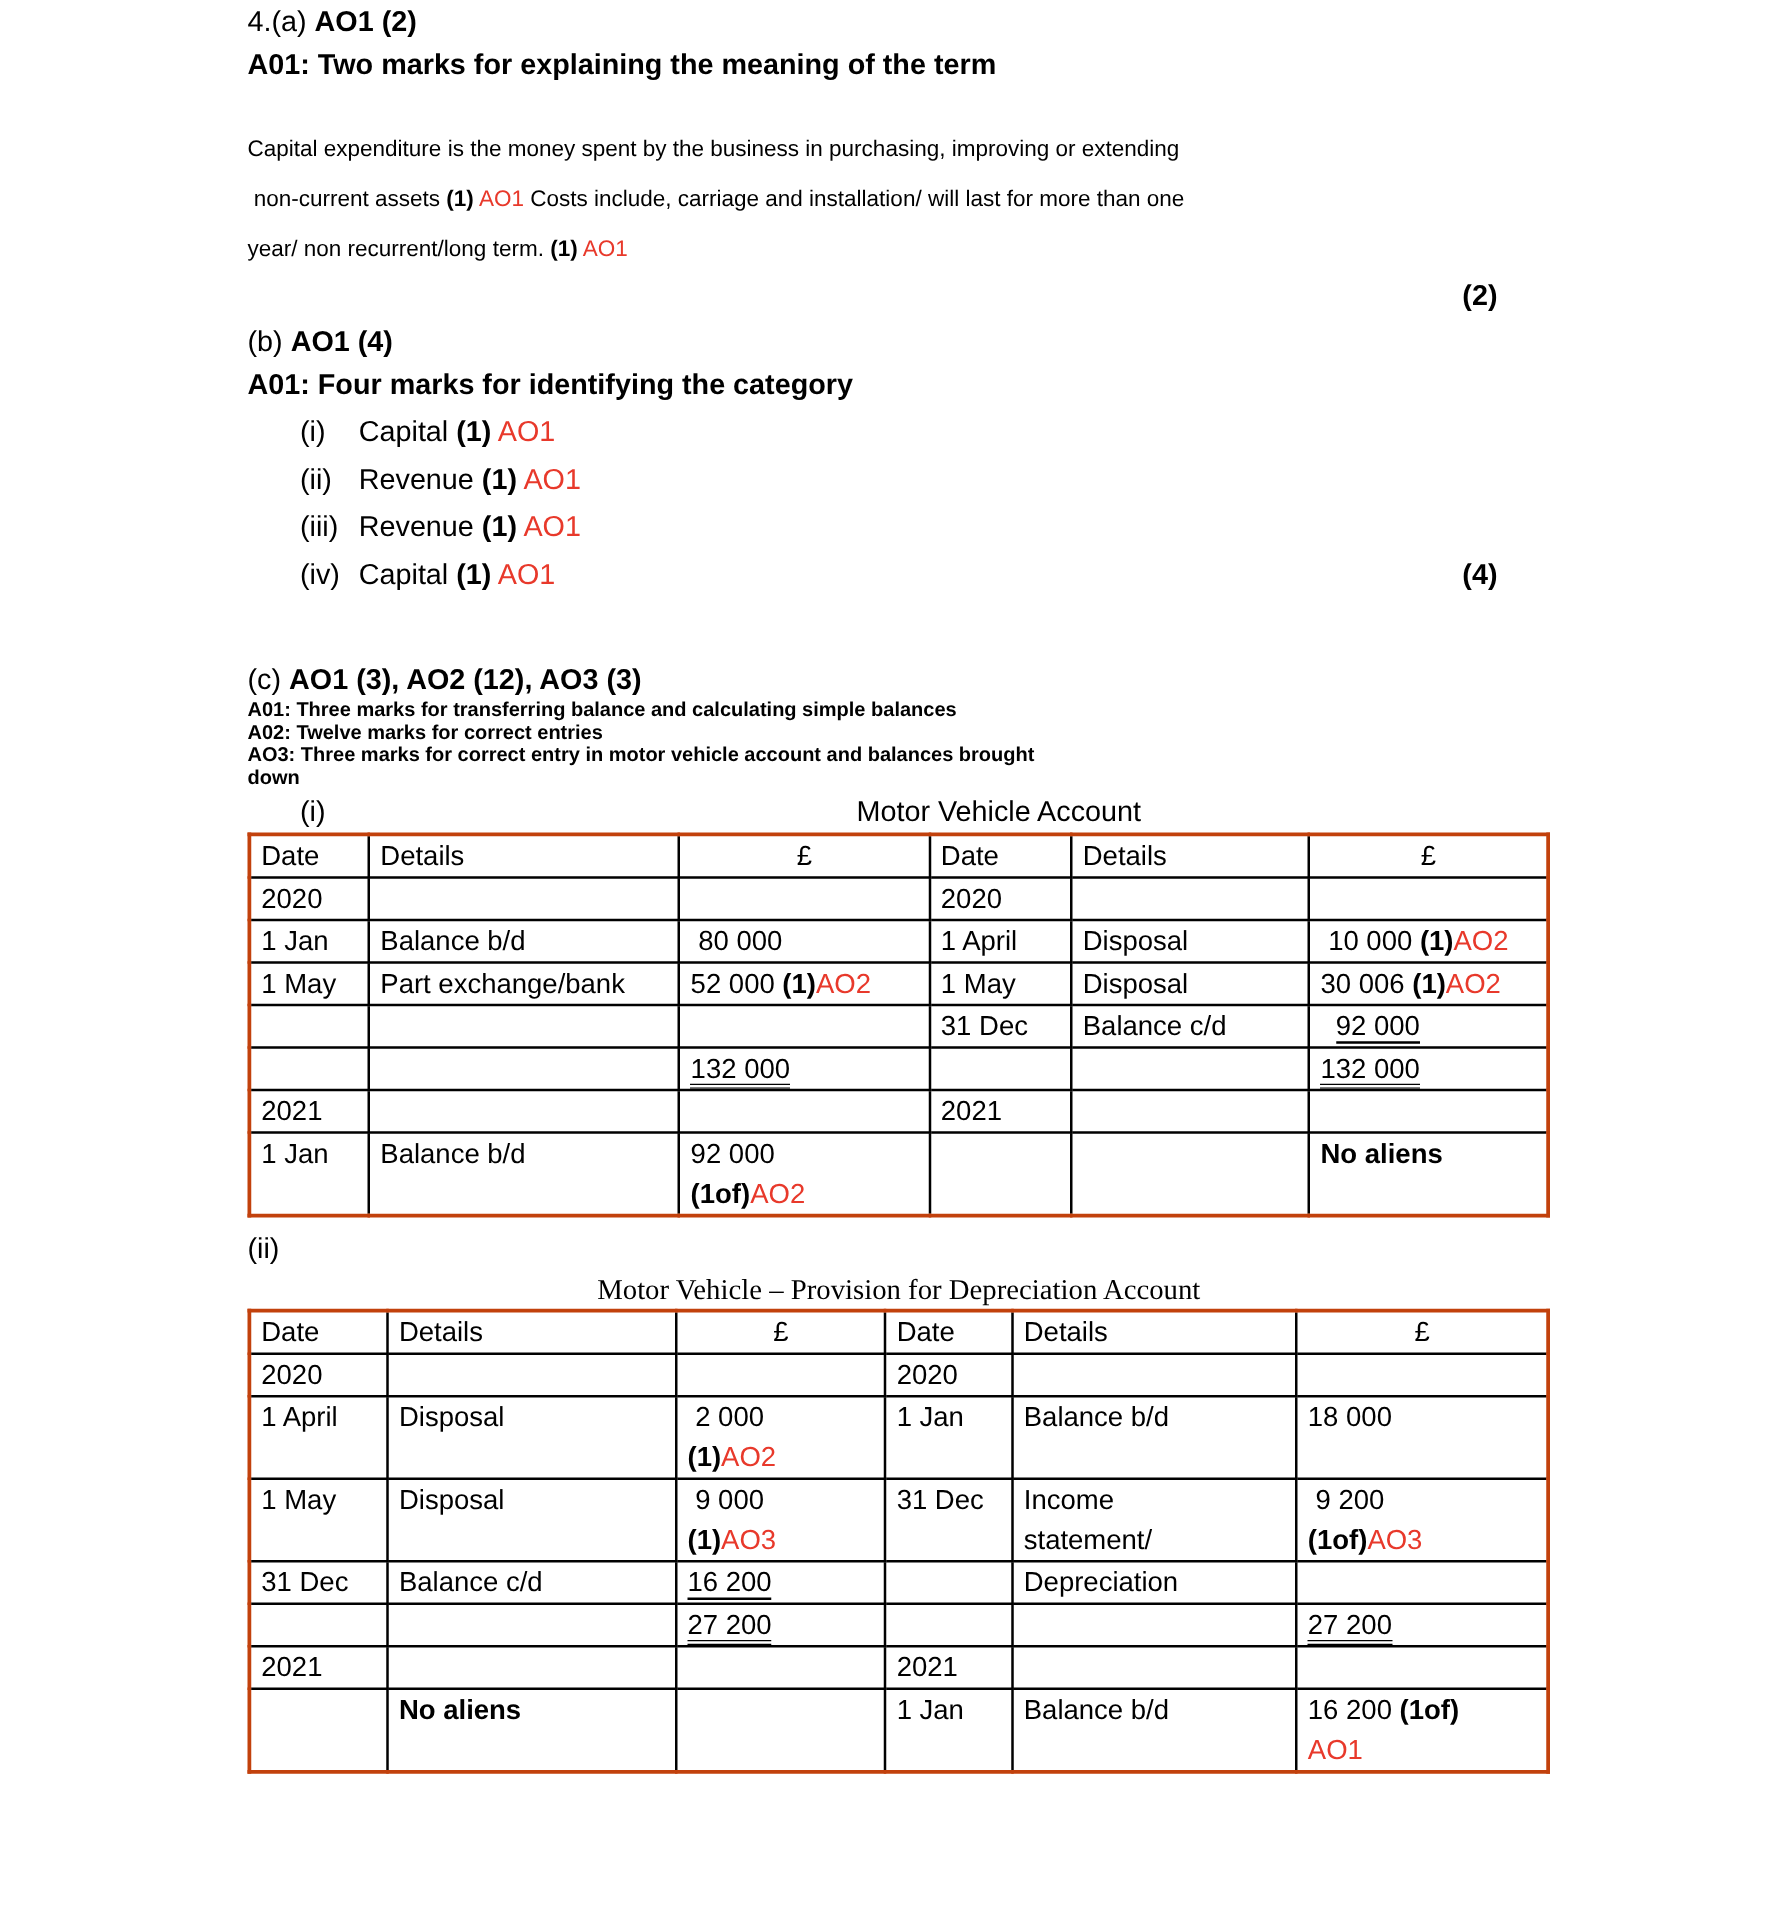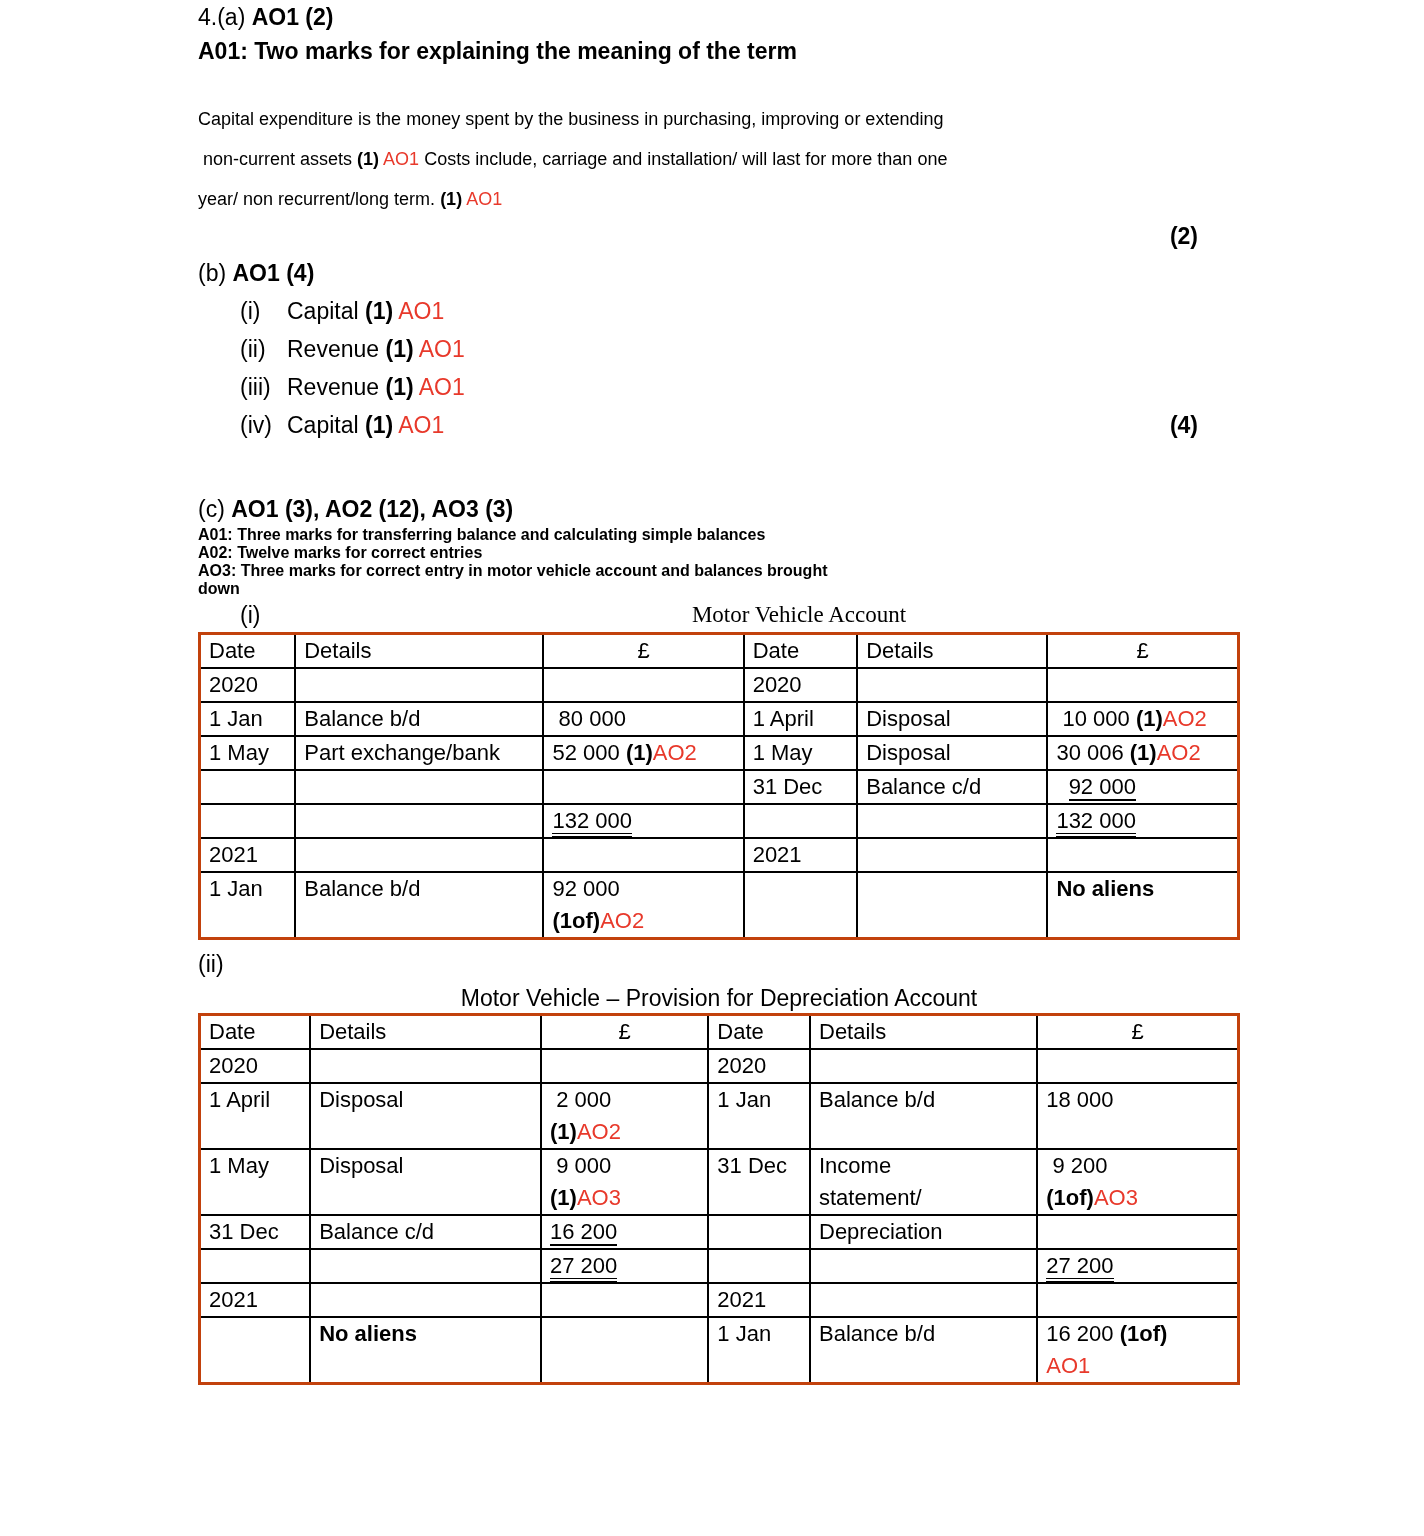--- a/index.html
+++ b/index.html
@@ -14,22 +14,22 @@
   .para{font-size:18px;line-height:40px;margin-top:31px;}
   .marks-right{font-size:23px;line-height:34px;font-weight:700;text-align:right;padding-right:42px;}
   .list{margin-top:2px;}
   .list-item{display:flex;font-size:23px;line-height:38px;margin-left:42px;}
   .list-num{width:47px;flex:none;}
   .list-marks{margin-left:auto;font-weight:700;padding-right:42px;}
   .gap-b{margin-top:3px;}
   .gap-c{margin-top:48px;}
   .caption-row{position:relative;font-size:23px;line-height:26px;margin-top:4px;height:28px;}
   .caption-num{margin-left:42px;}
-  .caption-title{position:absolute;top:0;left:80px;width:1042px;text-align:center;font-family:Liberation Serif, serif;}
-  .caption-title2{font-size:23px;line-height:26px;text-align:center;width:1042px;margin-top:6px;}
+  .caption-title{position:absolute;top:0;left:80px;width:1042px;text-align:center;}
+  .caption-title2{font-size:23px;line-height:26px;text-align:center;width:1042px;margin-top:6px;font-family:Liberation Serif, serif;}
   .tbl-label2{font-size:23px;line-height:30px;margin-top:9px;}
   table{border-collapse:collapse;table-layout:fixed;margin-top:2px;border:3px solid #c2410c;}
   td{
     border:2px solid #000;vertical-align:top;
     font-size:22px;line-height:32px;padding:0 8px;
     white-space:pre-wrap;overflow:hidden;
   }
   td.center{text-align:center;}
   .b{font-weight:700;}
   .red{color:var(--red,#e8392b);font-weight:inherit;}
@@ -46,20 +46,21 @@
 
   <div class="para">
       <div class="tline"><span>Capital expenditure is the money spent by the business in purchasing, improving or extending</span></div>
       <div class="tline"><span> non-current assets </span><span class="b">(1)</span><span> </span><span class="red">AO1</span><span> Costs include, carriage and installation/ will last for more than one</span></div>
       <div class="tline"><span>year/ non recurrent/long term. </span><span class="b">(1)</span><span> </span><span class="red">AO1</span></div>
     </div>
 
   <div class="marks-right">(2)</div>
 
   <div class="h-line gap-b"><span>(b) </span><span class="b">AO1 (4)</span></div>
+  <div class="h-line"><span class="b">A01: Four marks for identifying the category</span></div>
 
   <div class="list">
     <div class="list-item">
       <span class="list-num">(i)</span>
       <span style="white-space:pre-wrap;"><span>Capital </span><span class="b">(1)</span><span> </span><span class="red">AO1</span></span>
     </div>
     <div class="list-item">
       <span class="list-num">(ii)</span>
       <span style="white-space:pre-wrap;"><span>Revenue </span><span class="b">(1)</span><span> </span><span class="red">AO1</span></span>
     </div>

